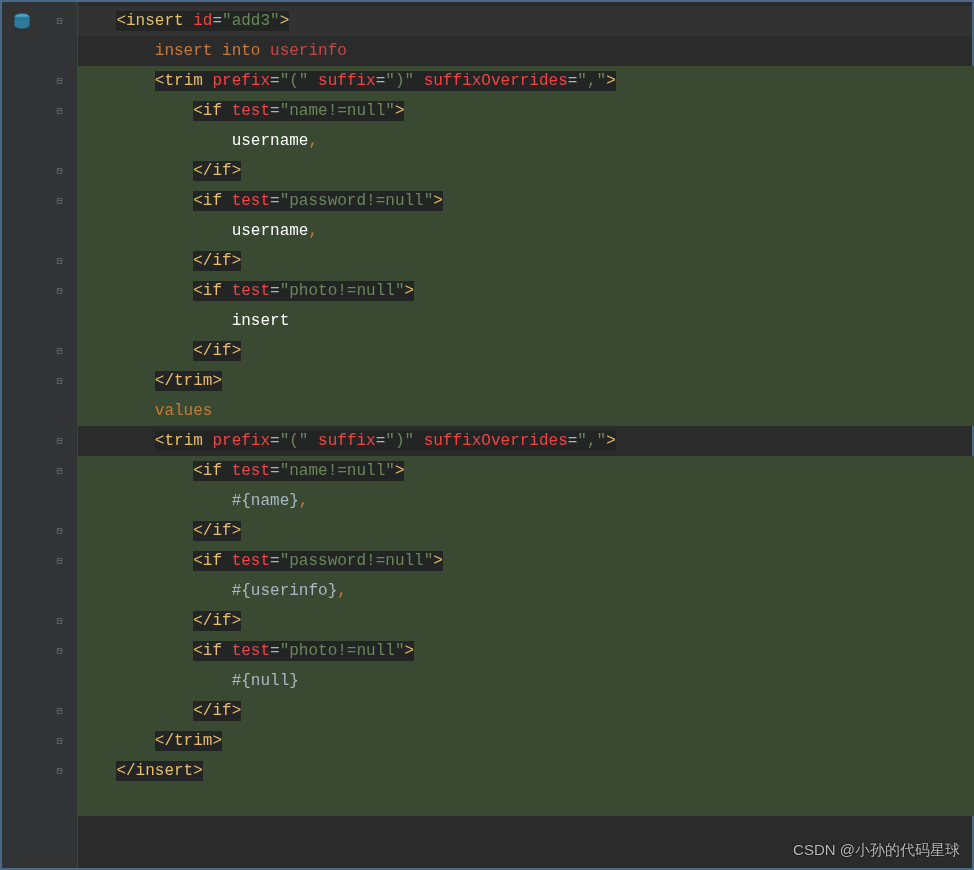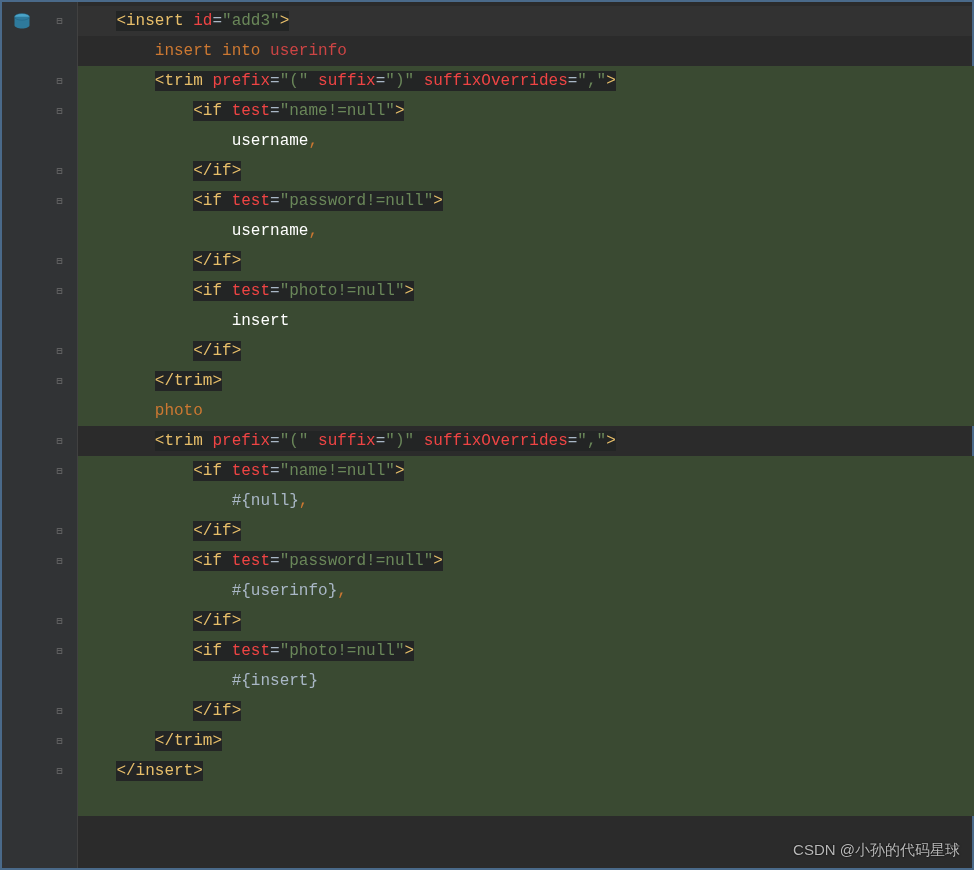--- a/index.html
+++ b/index.html
@@ -210,39 +210,39 @@
     <div class="code-line"><span class="line-content"><span>            </span><span class="tag-bg"><span class="bracket">&lt;/</span><span class="tag">if</span><span class="bracket">&gt;</span></span></span></div>
 
     <div class="code-line"><span class="line-content"><span>            </span><span class="tag-bg"><span class="bracket">&lt;</span><span class="tag">if</span><span> </span><span class="attr-name">test</span><span class="attr-eq">=</span><span class="attr-val">"photo!=null"</span><span class="bracket">&gt;</span></span></span></div>
 
     <div class="code-line"><span class="line-content"><span>                </span><span class="text-col">insert</span></span></div>
 
     <div class="code-line"><span class="line-content"><span>            </span><span class="tag-bg"><span class="bracket">&lt;/</span><span class="tag">if</span><span class="bracket">&gt;</span></span></span></div>
 
     <div class="code-line"><span class="line-content"><span>        </span><span class="tag-bg"><span class="bracket">&lt;/</span><span class="tag">trim</span><span class="bracket">&gt;</span></span></span></div>
 
-    <div class="code-line"><span class="line-content"><span>        </span><span class="text-keyword">photo</span></span></div>
+    <div class="code-line"><span class="line-content"><span>        </span><span class="text-keyword">values</span></span></div>
 
     <div class="code-line"><span class="line-content"><span>        </span><span class="tag-bg"><span class="bracket">&lt;</span><span class="tag">trim</span><span> </span><span class="attr-name">prefix</span><span class="attr-eq">=</span><span class="attr-val">"("</span><span> </span><span class="attr-name">suffix</span><span class="attr-eq">=</span><span class="attr-val">")"</span><span> </span><span class="attr-name">suffixOverrides</span><span class="attr-eq">=</span><span class="attr-val">","</span><span class="bracket">&gt;</span></span></span></div>
 
     <div class="code-line"><span class="line-content"><span>            </span><span class="tag-bg"><span class="bracket">&lt;</span><span class="tag">if</span><span> </span><span class="attr-name">test</span><span class="attr-eq">=</span><span class="attr-val">"name!=null"</span><span class="bracket">&gt;</span></span></span></div>
 
-    <div class="code-line"><span class="line-content"><span>                </span><span class="text-param">#{null}</span><span class="comma">,</span></span></div>
+    <div class="code-line"><span class="line-content"><span>                </span><span class="text-param">#{name}</span><span class="comma">,</span></span></div>
 
     <div class="code-line"><span class="line-content"><span>            </span><span class="tag-bg"><span class="bracket">&lt;/</span><span class="tag">if</span><span class="bracket">&gt;</span></span></span></div>
 
     <div class="code-line"><span class="line-content"><span>            </span><span class="tag-bg"><span class="bracket">&lt;</span><span class="tag">if</span><span> </span><span class="attr-name">test</span><span class="attr-eq">=</span><span class="attr-val">"password!=null"</span><span class="bracket">&gt;</span></span></span></div>
 
     <div class="code-line"><span class="line-content"><span>                </span><span class="text-param">#{userinfo}</span><span class="comma">,</span></span></div>
 
     <div class="code-line"><span class="line-content"><span>            </span><span class="tag-bg"><span class="bracket">&lt;/</span><span class="tag">if</span><span class="bracket">&gt;</span></span></span></div>
 
     <div class="code-line"><span class="line-content"><span>            </span><span class="tag-bg"><span class="bracket">&lt;</span><span class="tag">if</span><span> </span><span class="attr-name">test</span><span class="attr-eq">=</span><span class="attr-val">"photo!=null"</span><span class="bracket">&gt;</span></span></span></div>
 
-    <div class="code-line"><span class="line-content"><span>                </span><span class="text-param">#{insert}</span></span></div>
+    <div class="code-line"><span class="line-content"><span>                </span><span class="text-param">#{null}</span></span></div>
 
     <div class="code-line"><span class="line-content"><span>            </span><span class="tag-bg"><span class="bracket">&lt;/</span><span class="tag">if</span><span class="bracket">&gt;</span></span></span></div>
 
     <div class="code-line"><span class="line-content"><span>        </span><span class="tag-bg"><span class="bracket">&lt;/</span><span class="tag">trim</span><span class="bracket">&gt;</span></span></span></div>
 
     <div class="code-line"><span class="line-content"><span>    </span><span class="tag-bg"><span class="bracket">&lt;/</span><span class="tag">insert</span><span class="bracket">&gt;</span></span></span></div>
 
   </div>
 </div>
 

